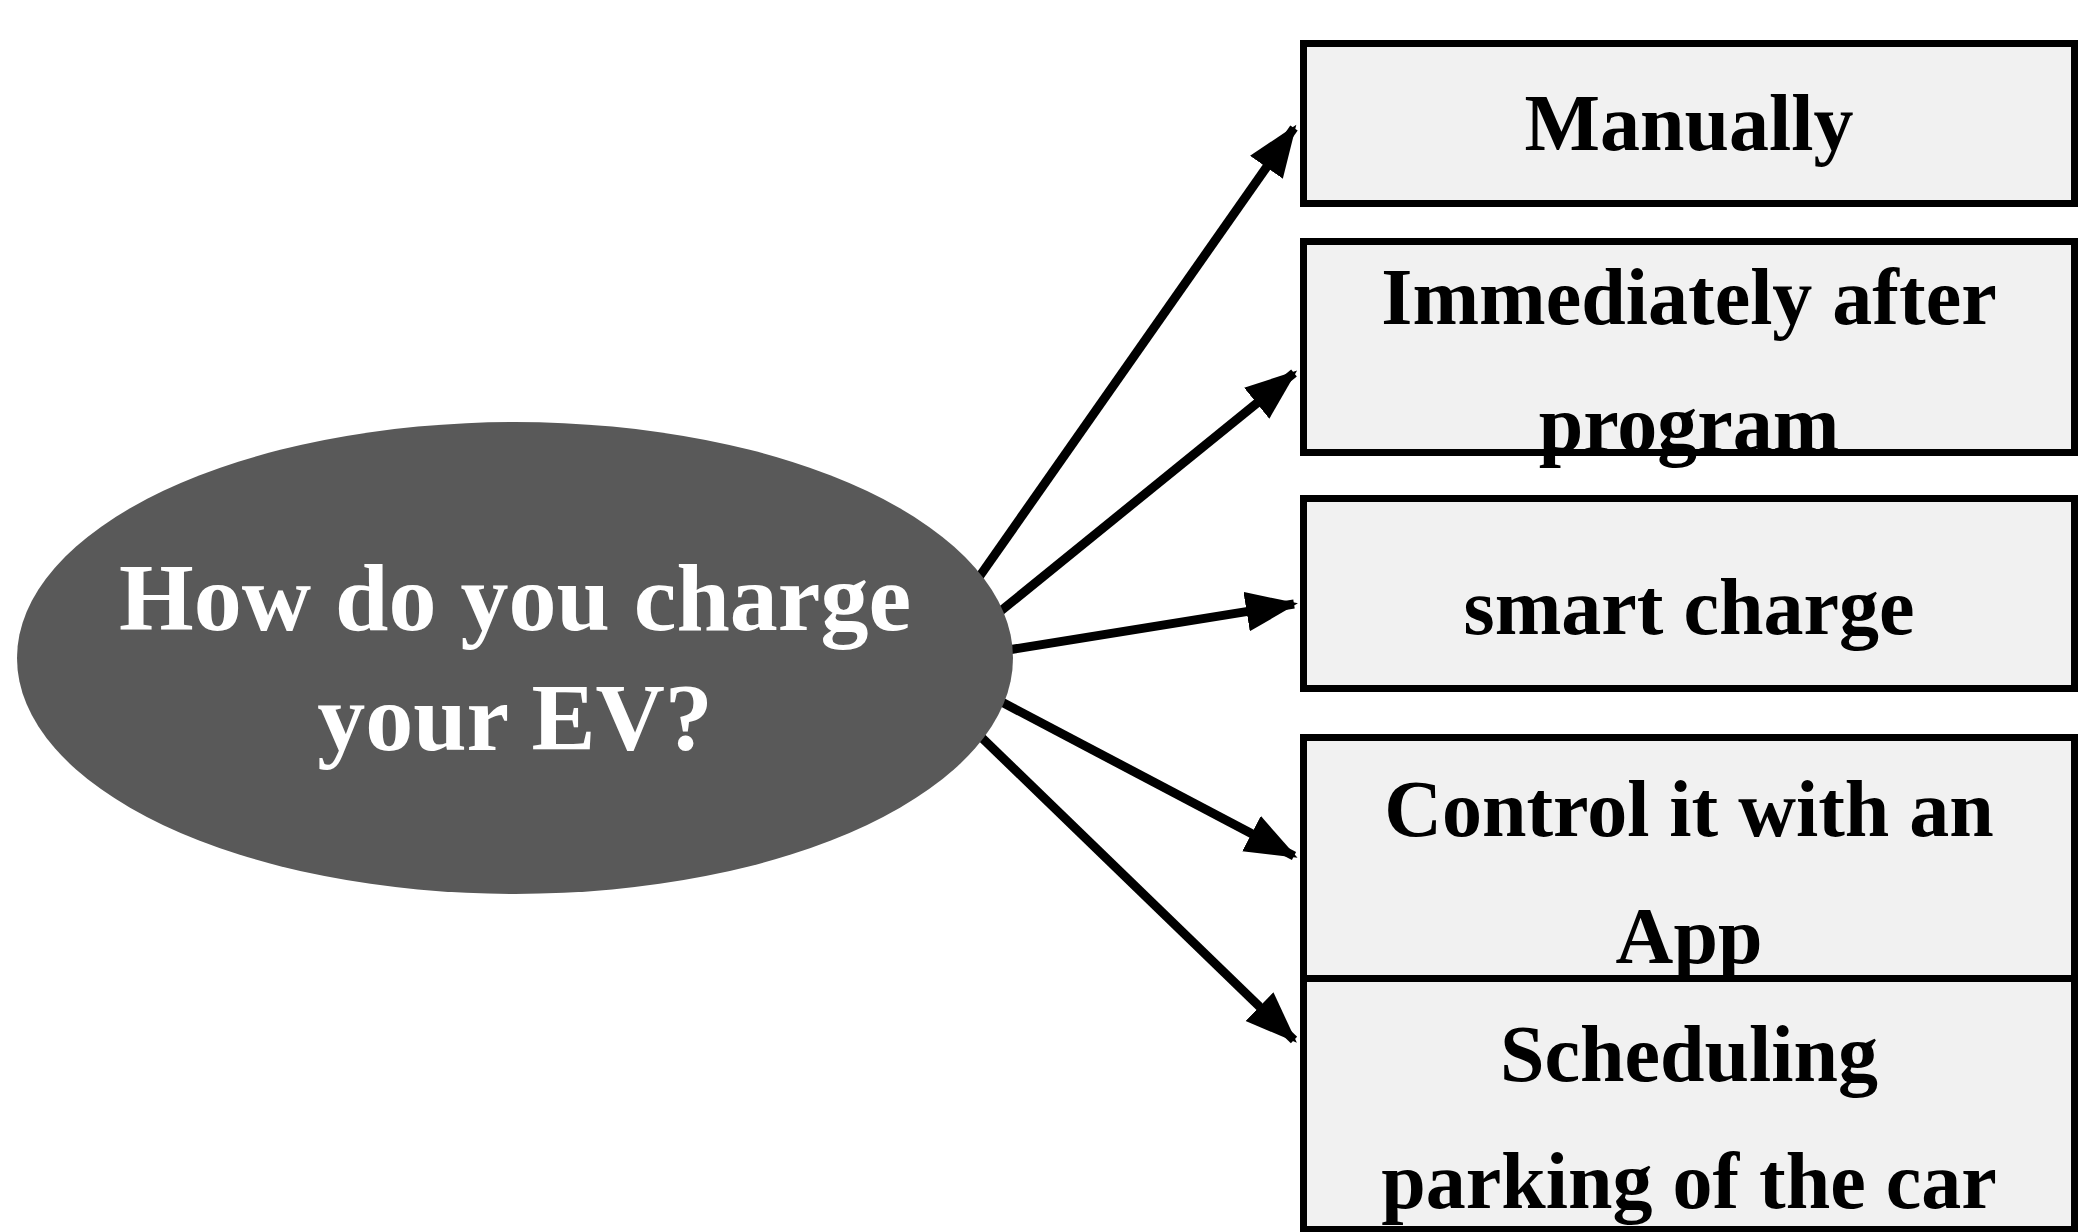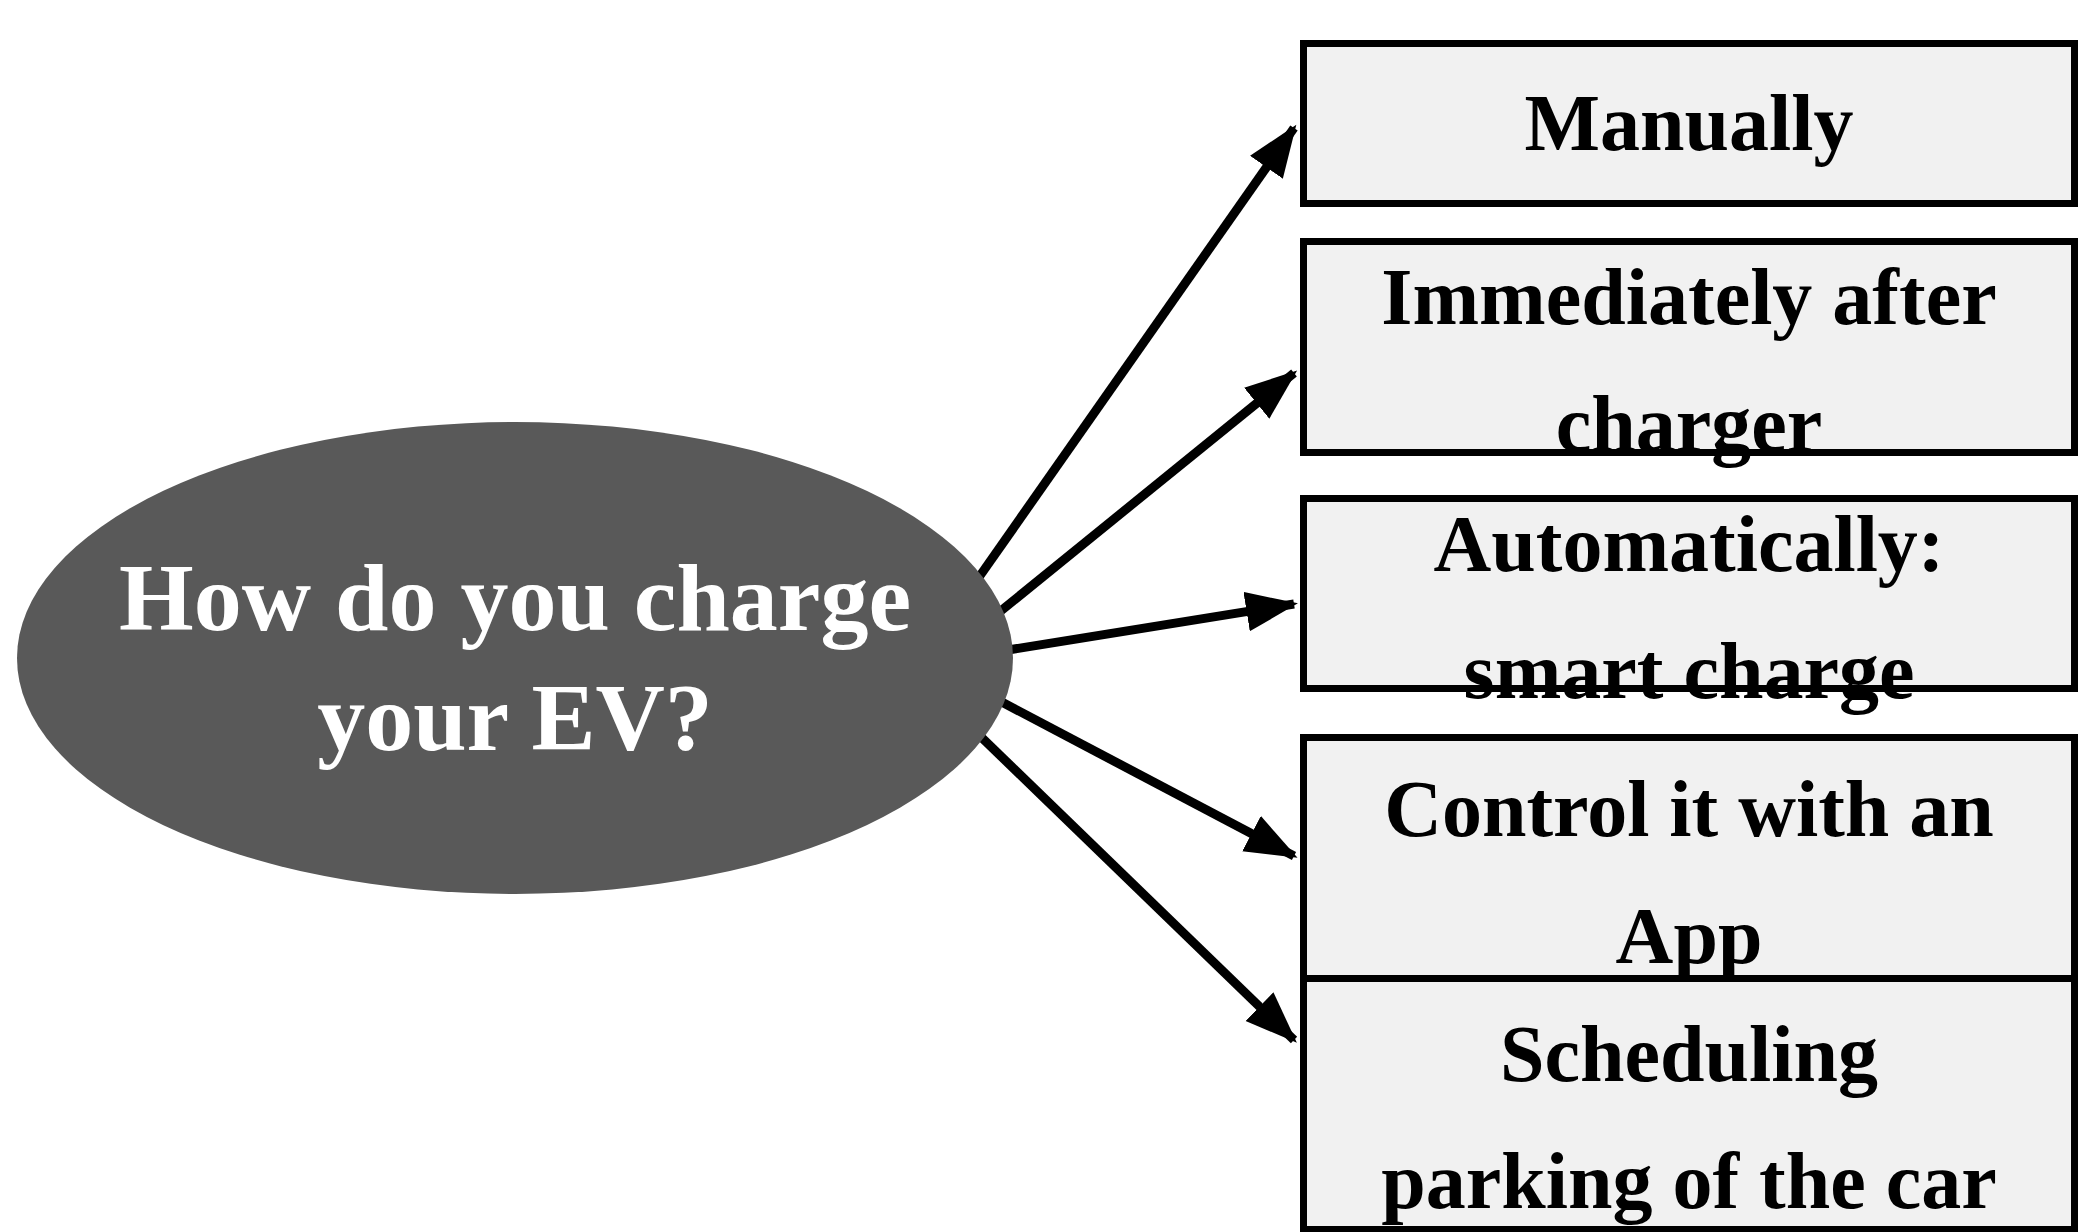--- a/index.html
+++ b/index.html
@@ -104,25 +104,24 @@
     <div class="root-line">your EV?</div>
   </div>
 
   <div class="option-box box-1">
     <div class="option-line">Manually</div>
     <div class="option-line"></div>
   </div>
 
   <div class="option-box box-2">
     <div class="option-line">Immediately after</div>
-    <div class="option-line">charger</div>
+    <div class="option-line">program</div>
   </div>
 
   <div class="option-box box-3">
-    <div class="option-line">Automatically:</div>
     <div class="option-line">smart charge</div>
   </div>
 
   <div class="option-box box-4">
     <div class="option-line">Control it with an</div>
     <div class="option-line">App</div>
   </div>
 
   <div class="option-box box-5">
     <div class="option-line">Scheduling</div>

